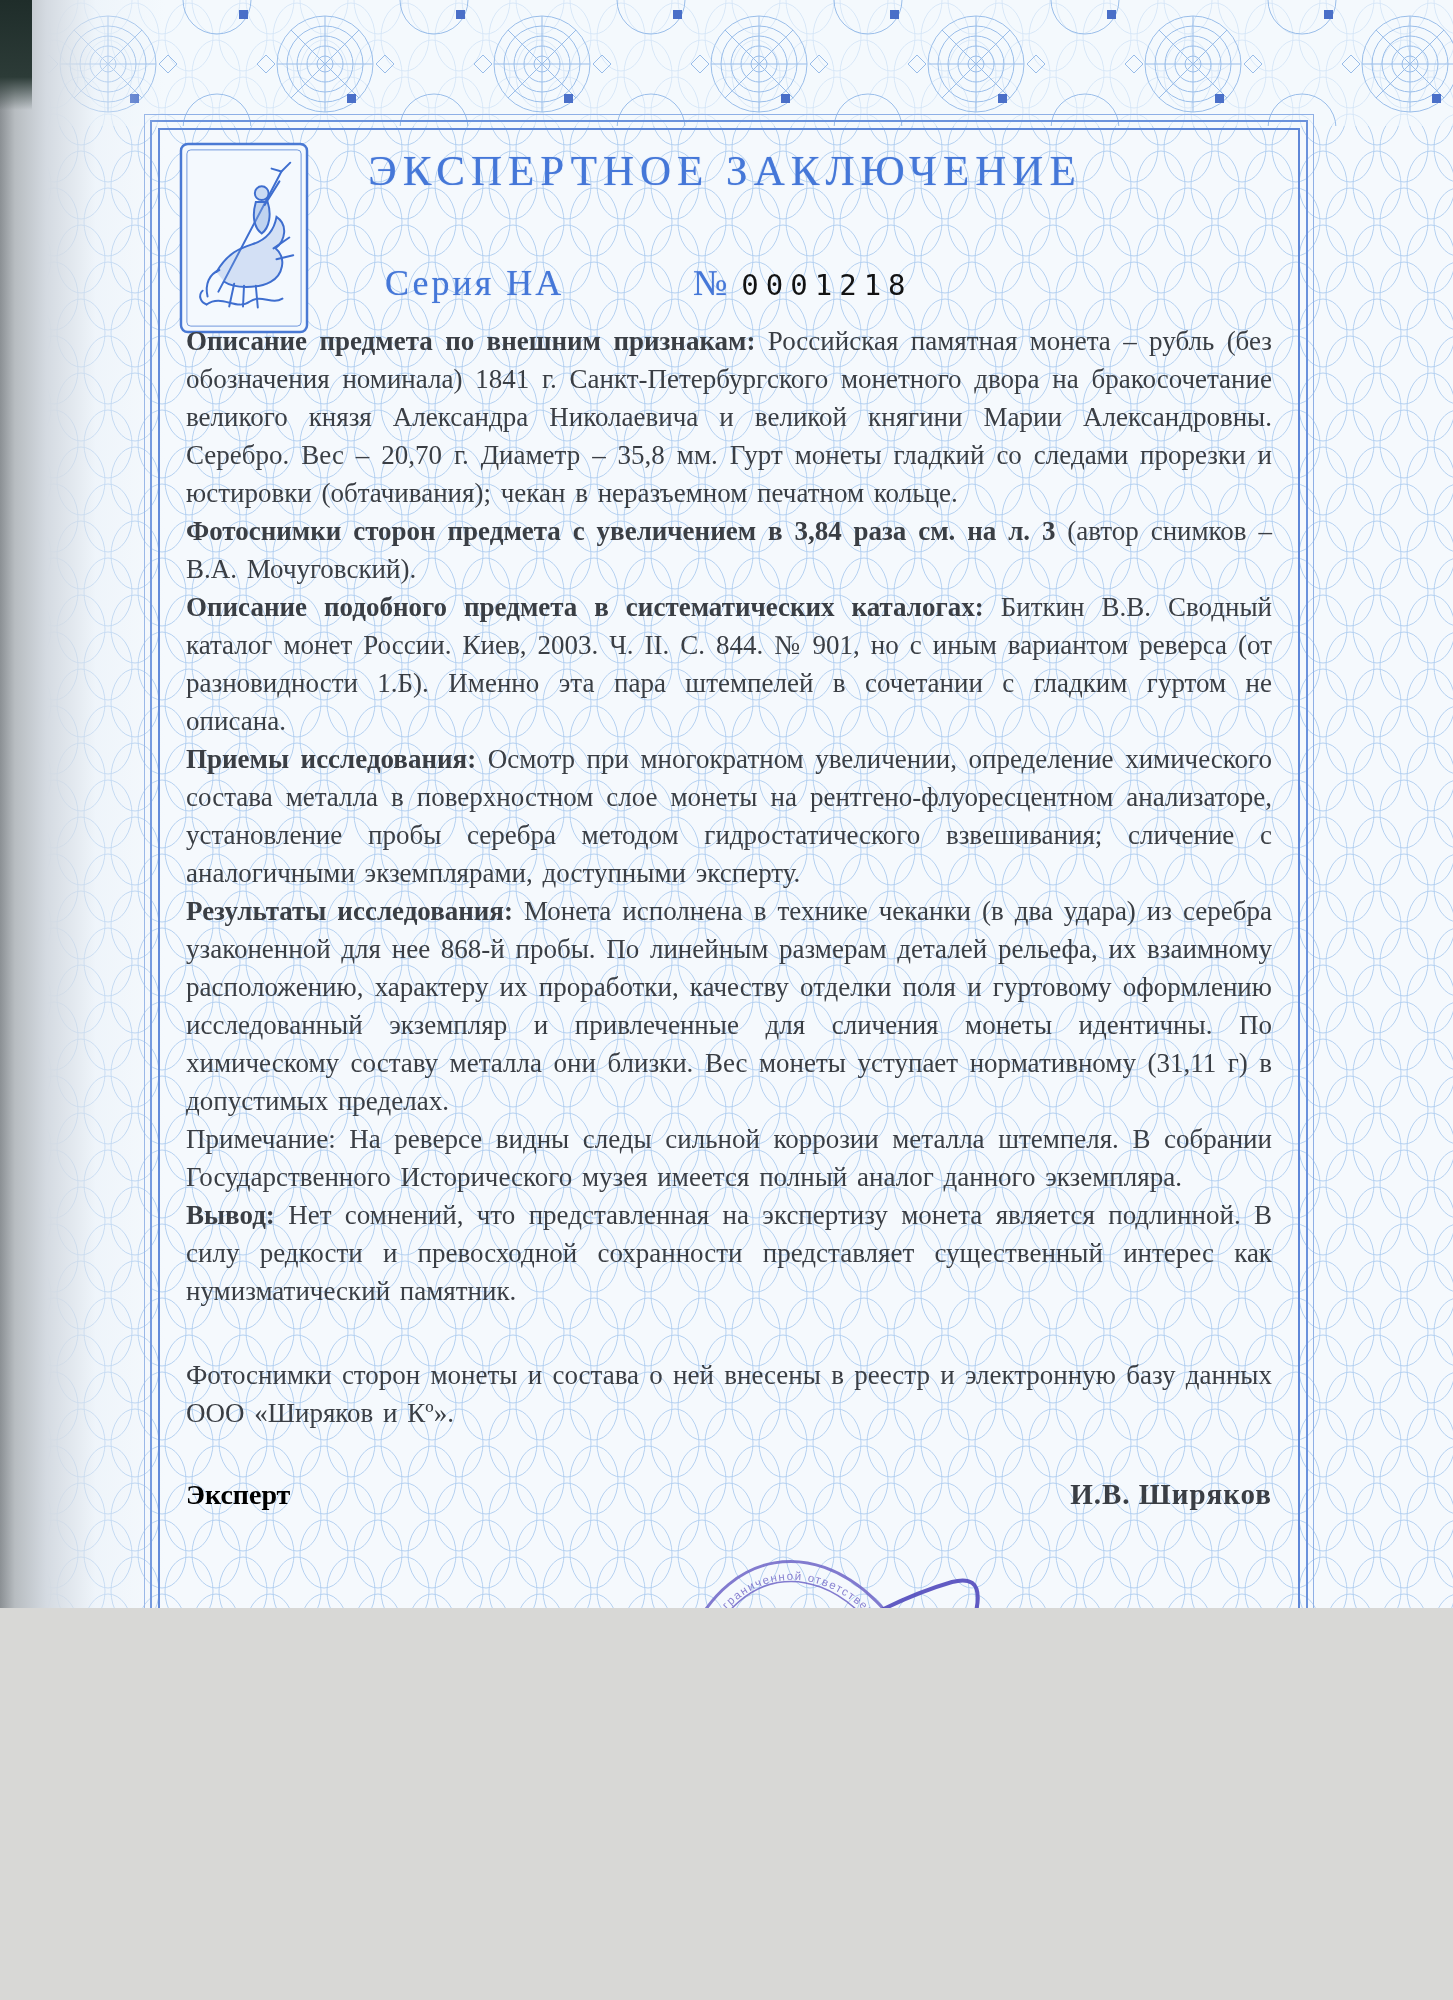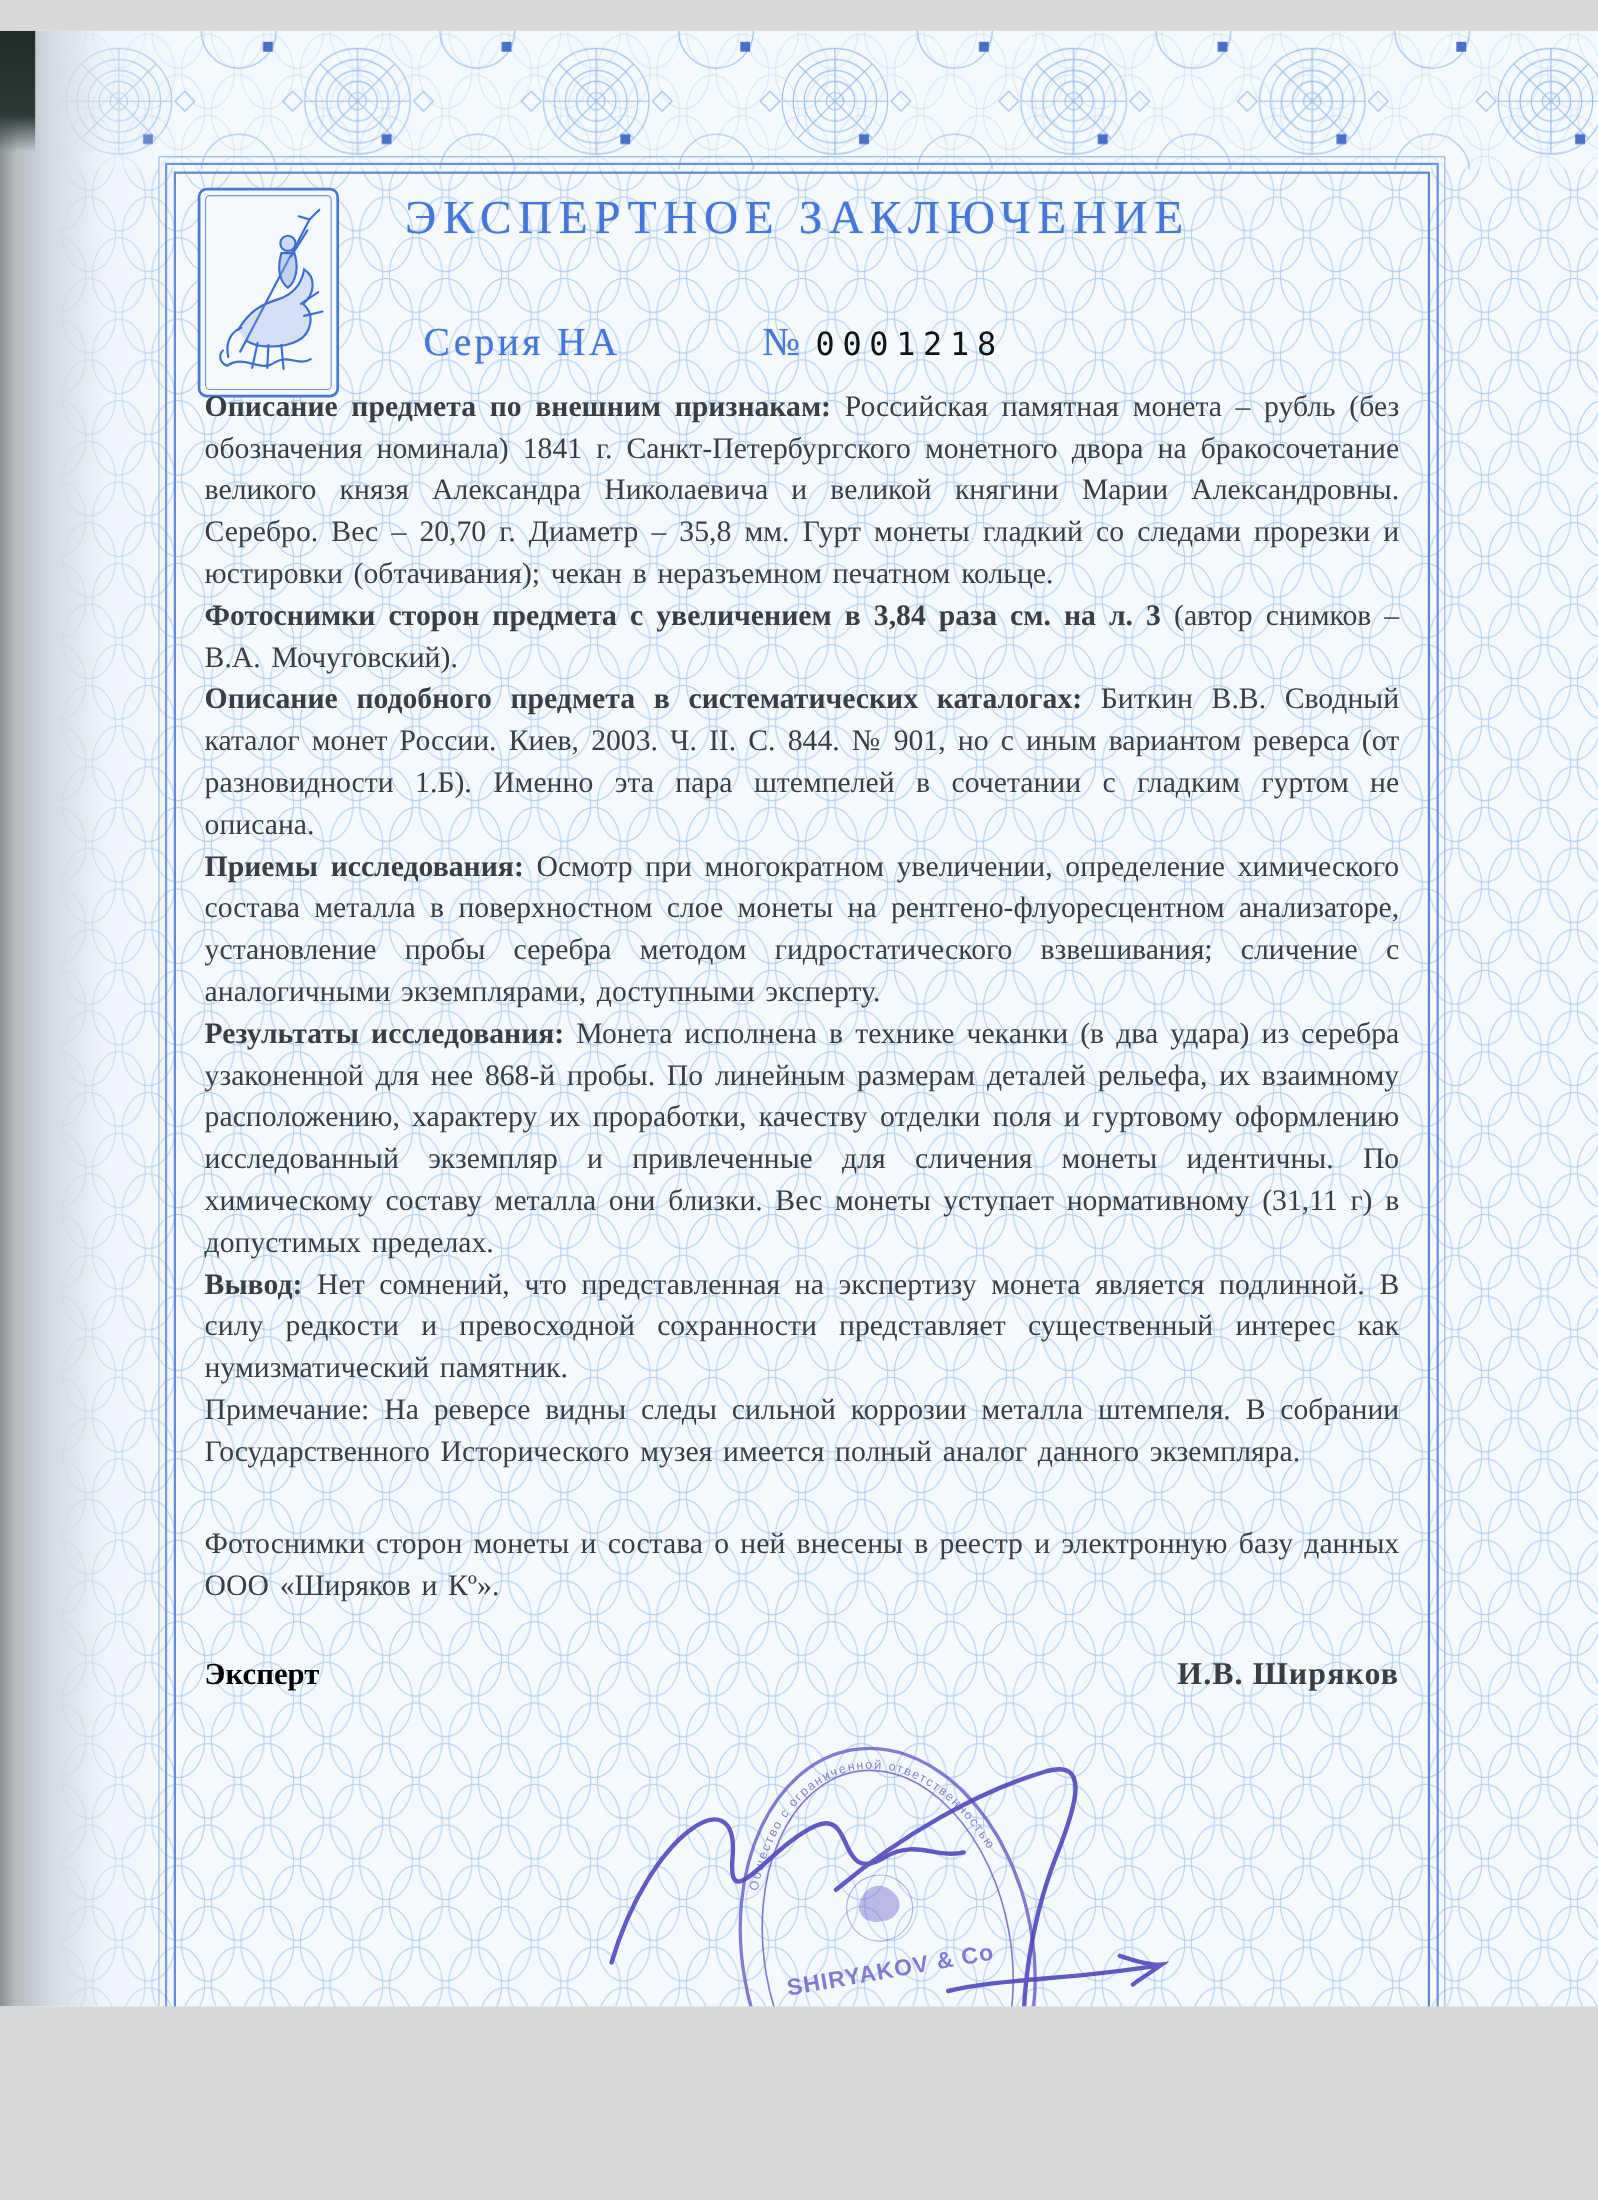--- a/index.html
+++ b/index.html
@@ -1,17 +1,17 @@
 <!DOCTYPE html>
 <html><head>
 <meta charset="utf-8">
 <style>
   html,body{margin:0;padding:0;background:#d8d8d6;}
-  .scan{position:relative;width:1453px;height:1796px;overflow:hidden;background:#f5f9fd;
-        font-family:"Liberation Serif","DejaVu Serif",serif;margin-top:28px;}
+  .scan{position:relative;width:1453px;height:1608px;overflow:hidden;background:#f5f9fd;
+        font-family:"Liberation Serif","DejaVu Serif",serif;}
   .bgsvg{position:absolute;left:0;top:0;z-index:0;}
 
   
   .frame{position:absolute;left:150px;top:120px;width:1154px;height:1836px;z-index:1;
          border:2px solid #6b92dc;}
   .frame::before{content:'';position:absolute;inset:-8px;border:1px solid #8fb0e6;}
   .frame::after{content:'';position:absolute;inset:6px;border:2px solid #5f87d8;}
 
   
   .emblem{position:absolute;left:178px;top:142px;width:132px;height:192px;z-index:2;}
@@ -118,22 +118,22 @@
       <span class="serial">0001218</span>
     </span>
   </div>
 
   <div class="body-col">
     <p><span class="lead">Описание предмета по внешним признакам:</span><span> Российская памятная монета – рубль (без обозначения номинала) 1841 г. Санкт-Петербургского монетного двора на бракосочетание великого князя Александра Николаевича и великой княгини Марии Александровны. Серебро. Вес – 20,70 г. Диаметр – 35,8 мм. Гурт монеты гладкий со следами прорезки и юстировки (обтачивания); чекан в неразъемном печатном кольце.</span></p>
     <p><span class="lead">Фотоснимки сторон предмета с увеличением в 3,84 раза см. на л. 3</span><span> (автор снимков – В.А. Мочуговский).</span></p>
     <p><span class="lead">Описание подобного предмета в систематических каталогах:</span><span> Биткин В.В. Сводный каталог монет России. Киев, 2003. Ч. II. С. 844. № 901, но с иным вариантом реверса (от разновидности 1.Б). Именно эта пара штемпелей в сочетании с гладким гуртом не описана.</span></p>
     <p><span class="lead">Приемы исследования:</span><span> Осмотр при многократном увеличении, определение химического состава металла в поверхностном слое монеты на рентгено-флуоресцентном анализаторе, установление пробы серебра методом гидростатического взвешивания; сличение с аналогичными экземплярами, доступными эксперту.</span></p>
     <p><span class="lead">Результаты исследования:</span><span> Монета исполнена в технике чеканки (в два удара) из серебра узаконенной для нее 868-й пробы. По линейным размерам деталей рельефа, их взаимному расположению, характеру их проработки, качеству отделки поля и гуртовому оформлению исследованный экземпляр и привлеченные для сличения монеты идентичны. По химическому составу металла они близки. Вес монеты уступает нормативному (31,11 г) в допустимых пределах.</span></p>
+    <p><span class="lead"></span><span>Примечание: На реверсе видны следы сильной коррозии металла штемпеля. В собрании Государственного Исторического музея имеется полный аналог данного экземпляра.</span></p>
     <p><span class="lead">Вывод:</span><span> Нет сомнений, что представленная на экспертизу монета является подлинной. В силу редкости и превосходной сохранности представляет существенный интерес как нумизматический памятник.</span></p>
-    <p><span class="lead"></span><span>Примечание: На реверсе видны следы сильной коррозии металла штемпеля. В собрании Государственного Исторического музея имеется полный аналог данного экземпляра.</span></p>
 
     <p class="registry">Фотоснимки сторон монеты и состава о ней внесены в реестр и электронную базу данных ООО «Ширяков и Кº».</p>
 
     <div class="expert-row">
       <span class="expert-label">Эксперт</span>
       <span class="expert-name">И.В. Ширяков</span>
     </div>
   </div>
 
   <svg class="sig-overlay" width="700" height="470" viewBox="0 0 700 470">

